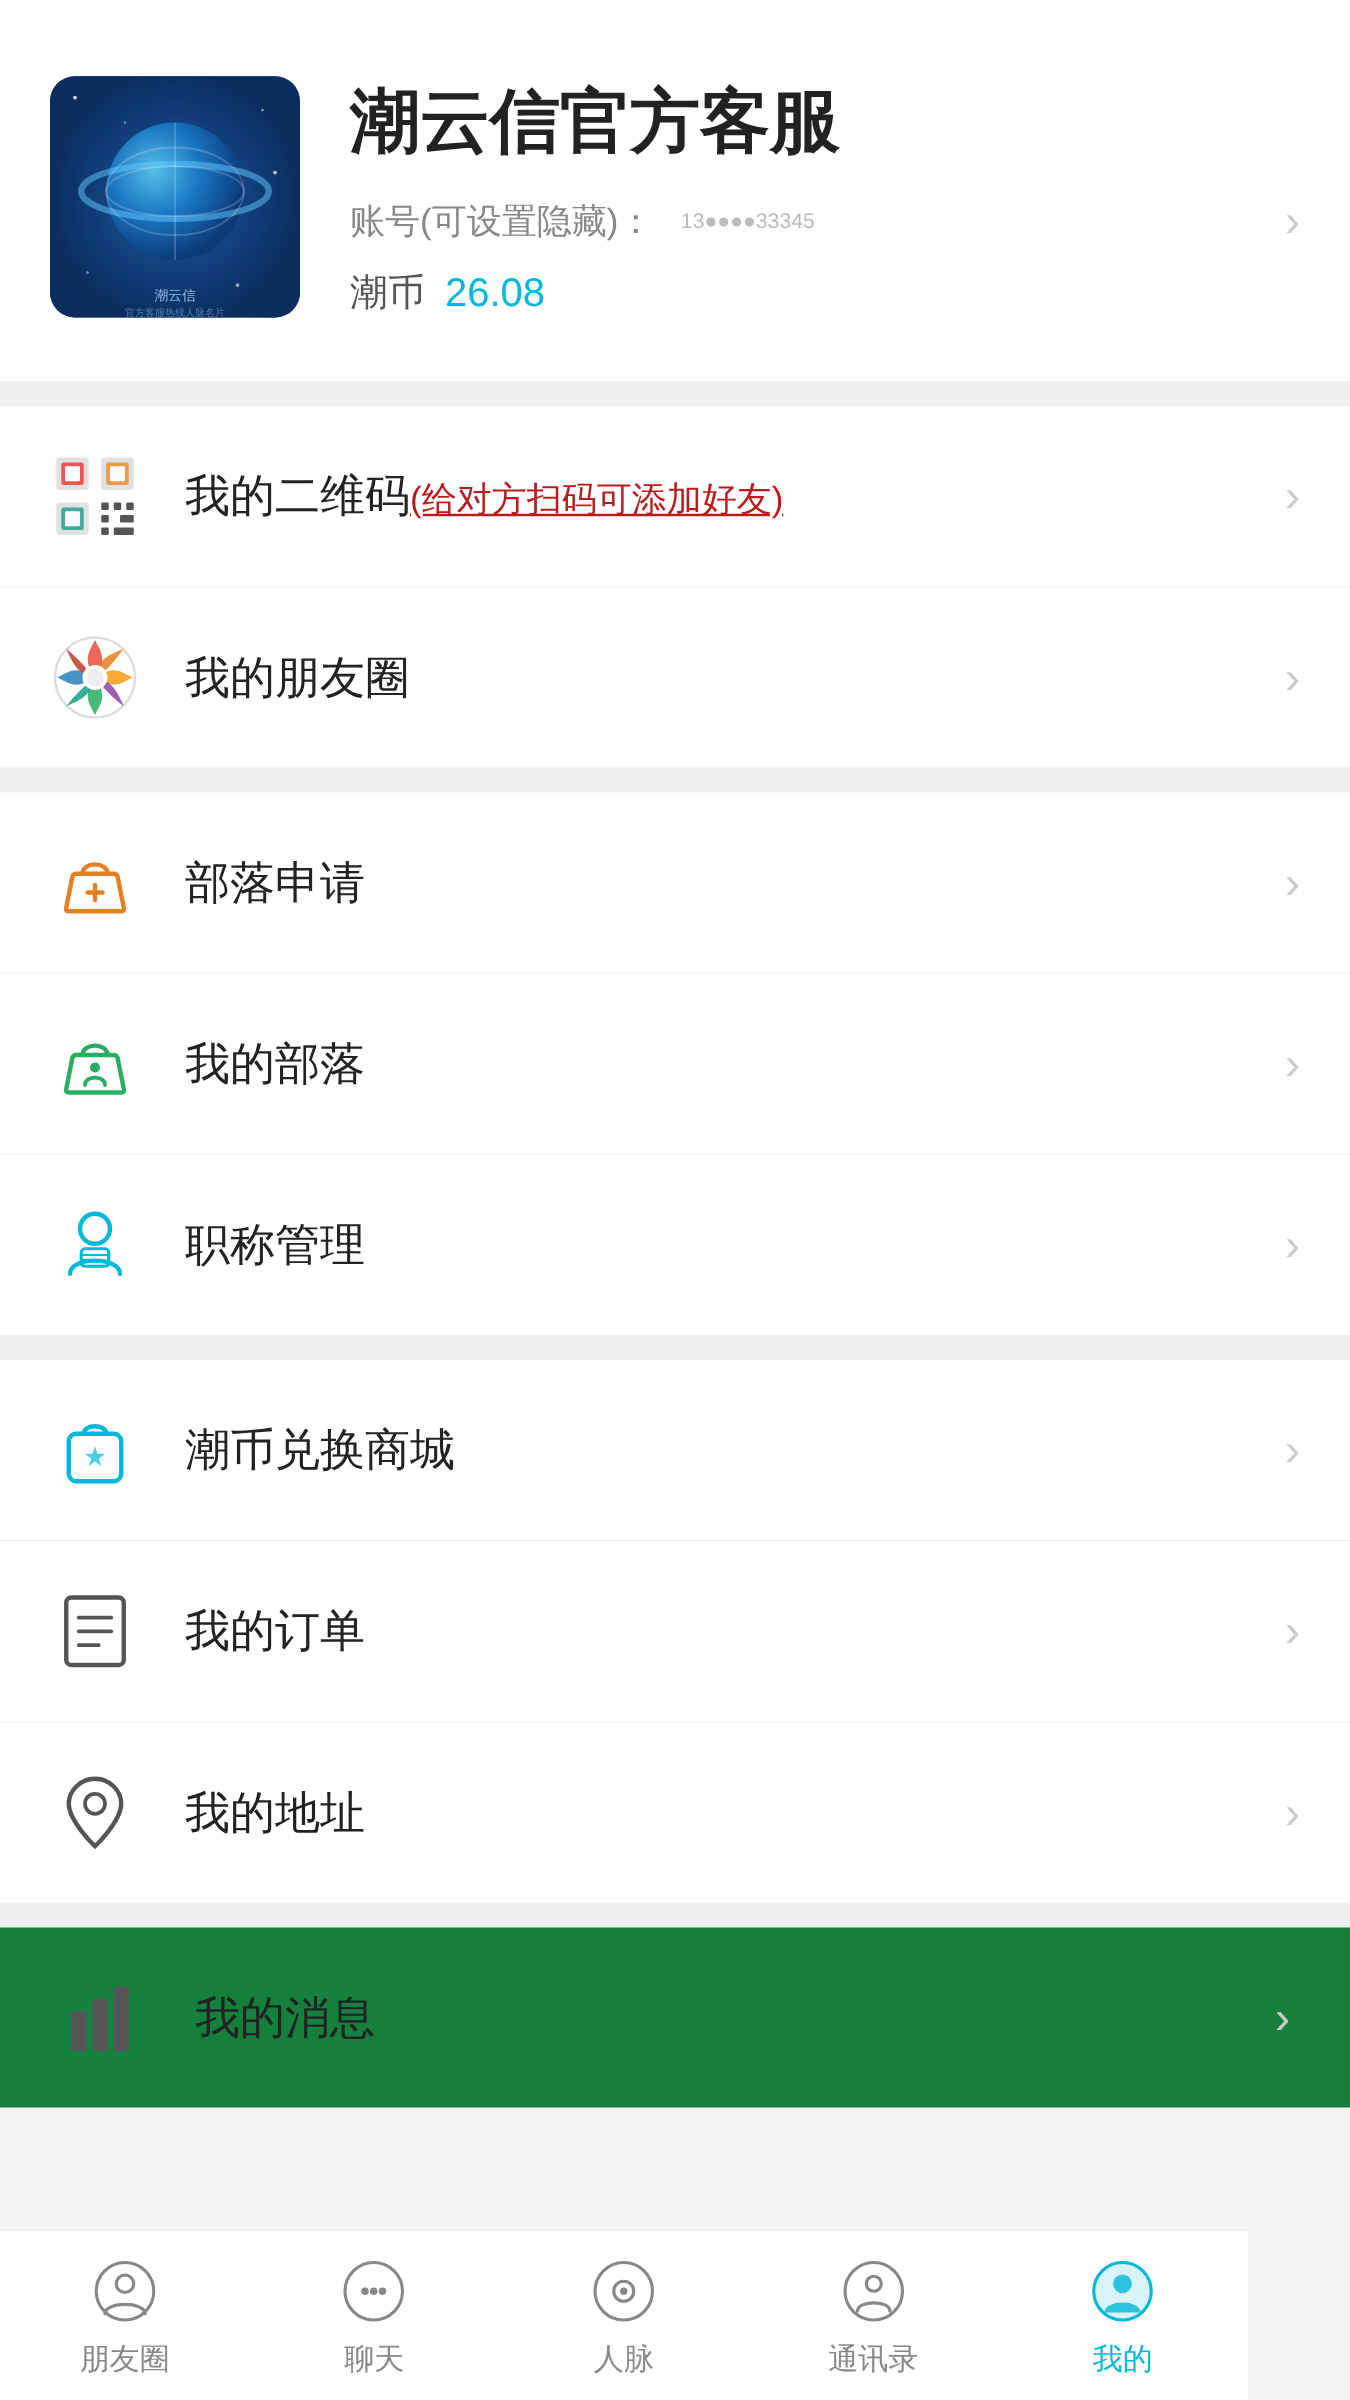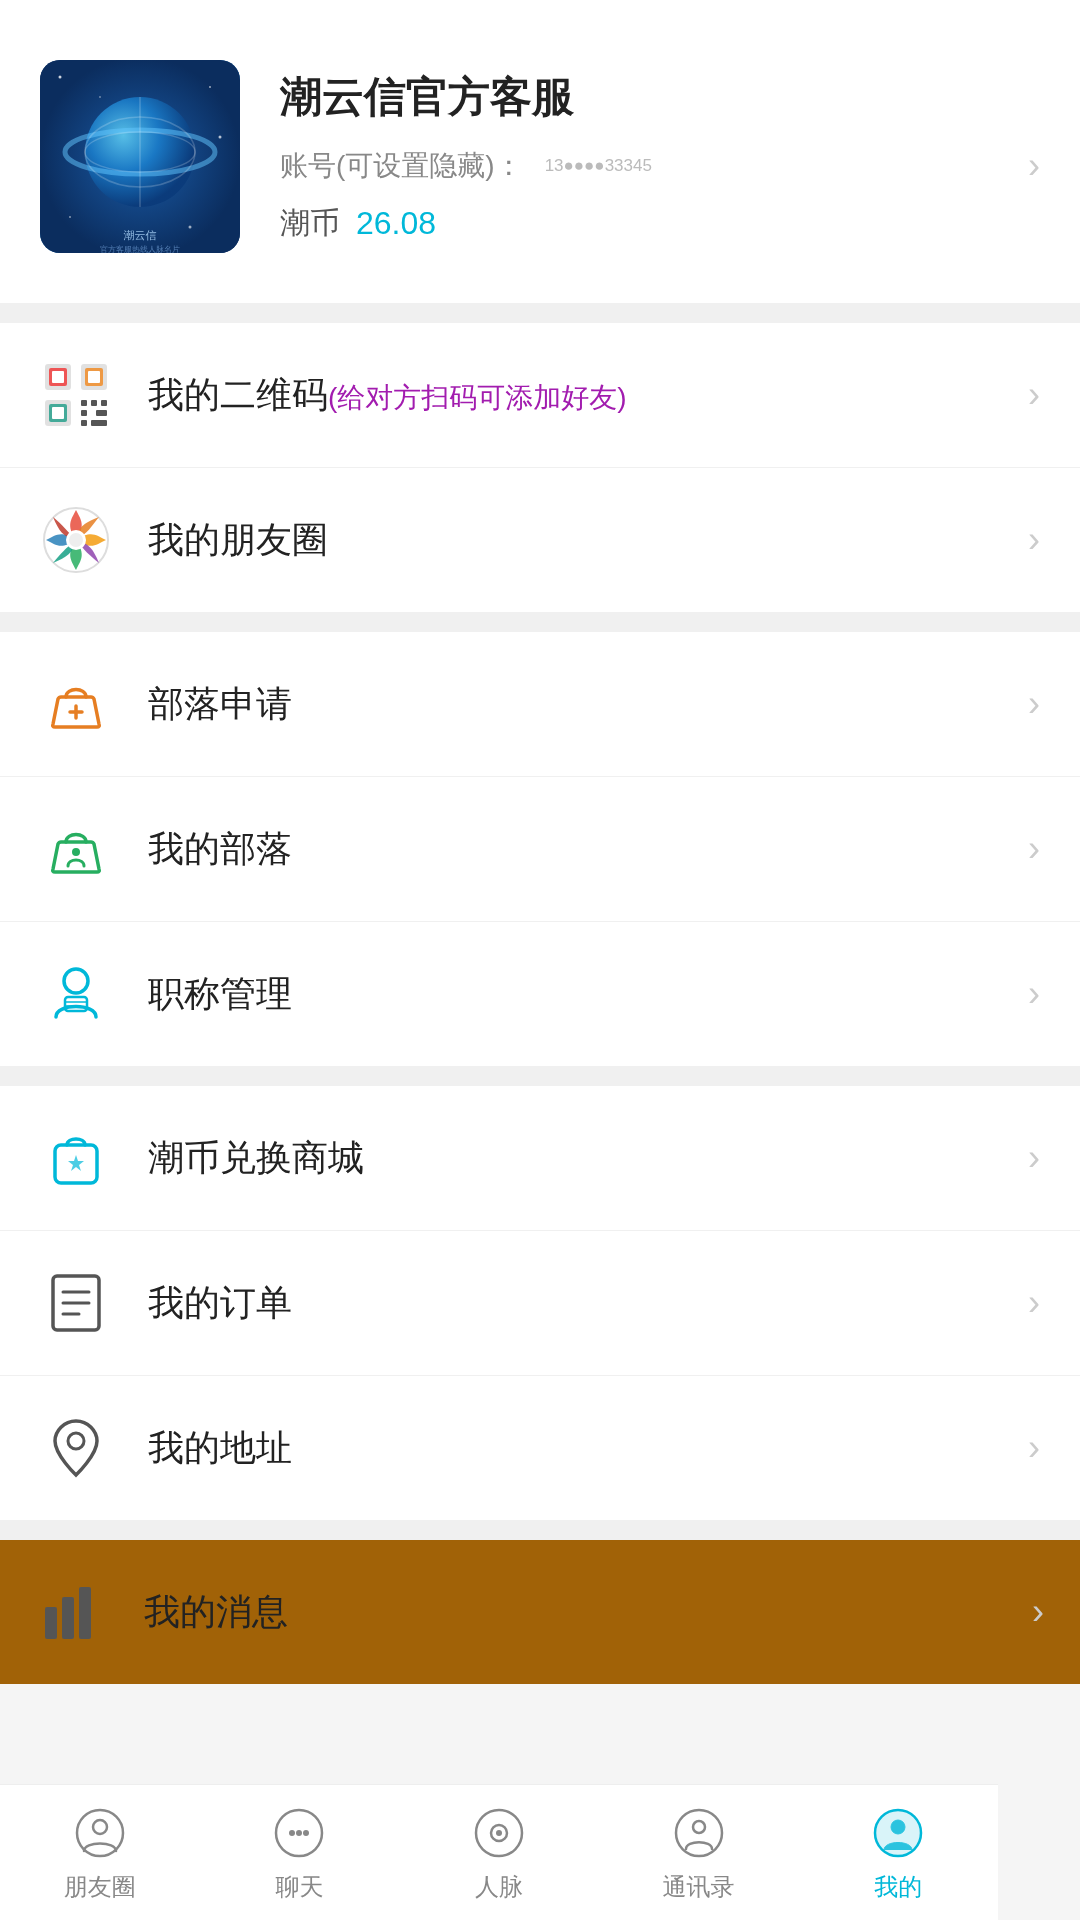--- a/index.html
+++ b/index.html
@@ -30,21 +30,21 @@
       background: linear-gradient(135deg, #1a3a6e 0%, #0e5fa3 40%, #1a7cc9 70%, #0c3060 100%);
       display: flex;
       align-items: center;
       justify-content: center;
       position: relative;
     }
     .profile-info {
       flex: 1;
     }
     .profile-name {
-      font-size: 42px;
+      font-size: 56px;
       font-weight: bold;
       color: #222;
       margin-bottom: 20px;
     }
     .profile-account {
       font-size: 28px;
       color: #888;
       margin-bottom: 16px;
       display: flex;
       align-items: center;
@@ -103,21 +103,22 @@
       align-items: center;
       justify-content: center;
     }
     .menu-label {
       flex: 1;
       font-size: 36px;
       color: #222;
     }
     .menu-label-sub {
       font-size: 28px;
-      color: #a21caf;
+      color: #b91c1c;
+      text-decoration: underline;
     }
     .menu-chevron {
       color: #ccc;
       font-size: 36px;
     }
 
     
     .icon-qr svg, .icon-friends svg, .icon-tribe svg, .icon-mytribe svg,
     .icon-title svg, .icon-shop svg, .icon-orders svg, .icon-address svg,
     .icon-message svg { width: 70px; height: 70px; }
@@ -164,23 +165,23 @@
 
     
     .page-bottom-pad {
       height: 160px;
     }
 
     
     .menu-item-partial {
       display: flex;
       align-items: center;
-      padding: 36px 36px;
+      padding: 36px 48px;
       min-height: 110px;
-      background: #a16207;
+      background: #15803d;
       overflow: hidden;
     }
   </style>
 </head>
 <body>
 
 <div class="profile-section">
   <div class="avatar-container">
     <svg width="200" height="200" viewBox="0 0 200 200">
       <defs>

